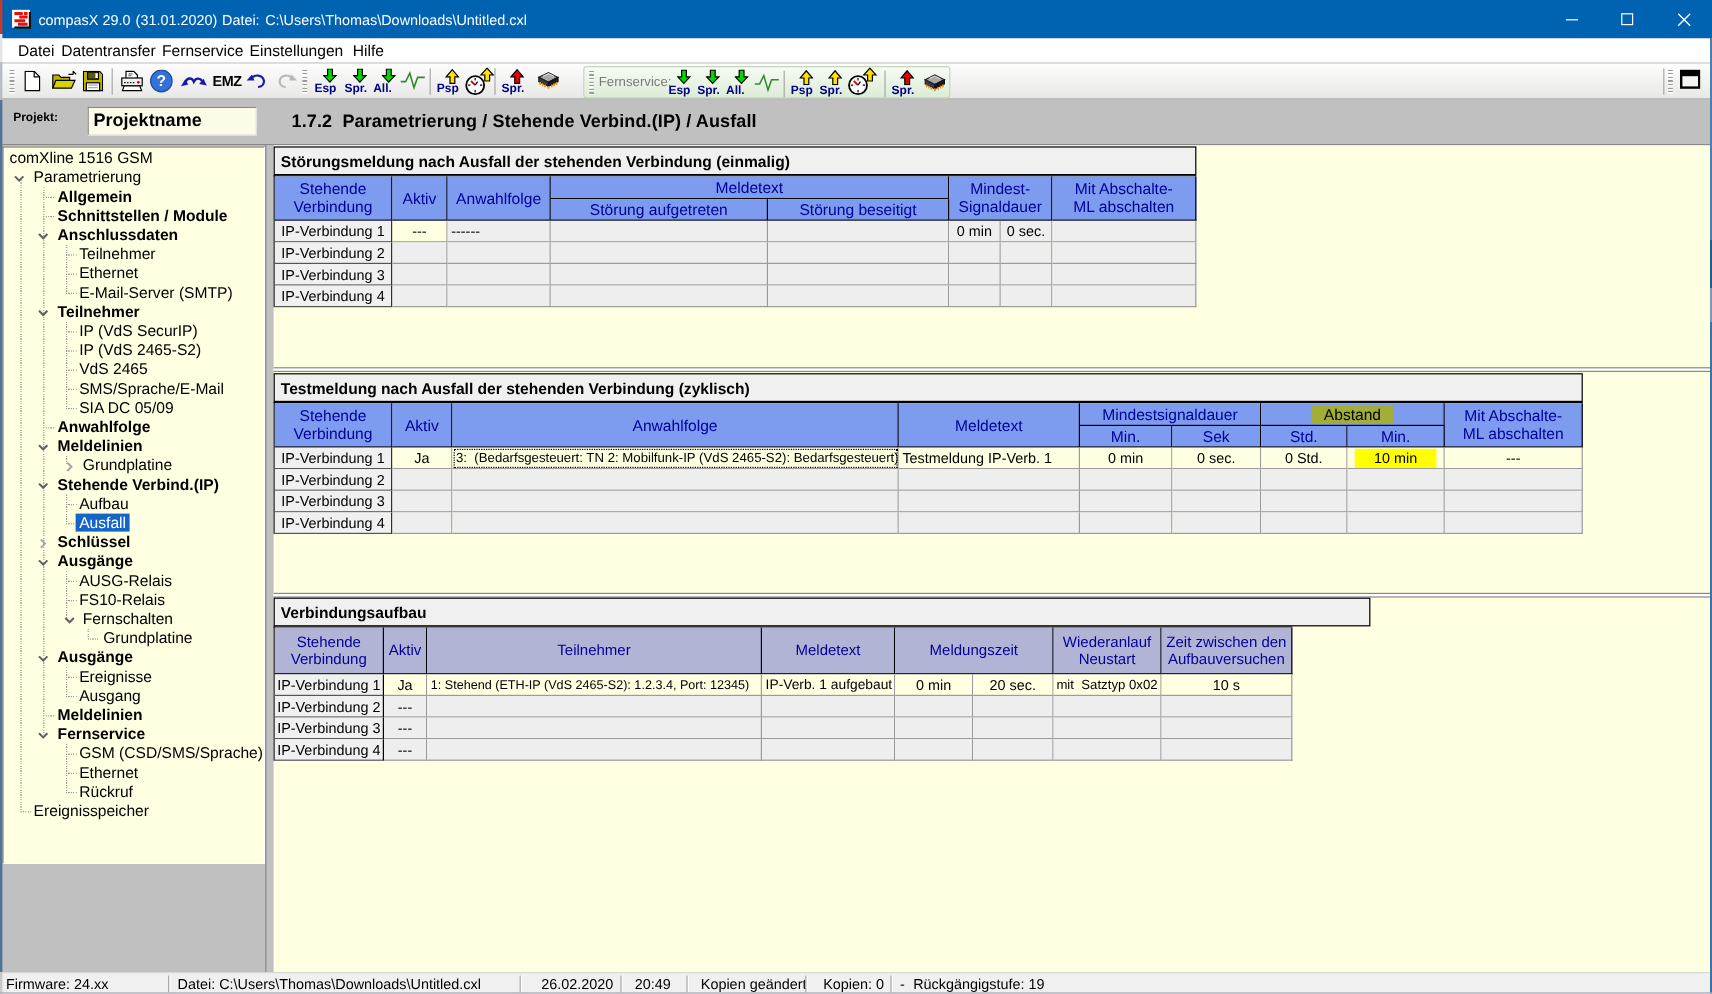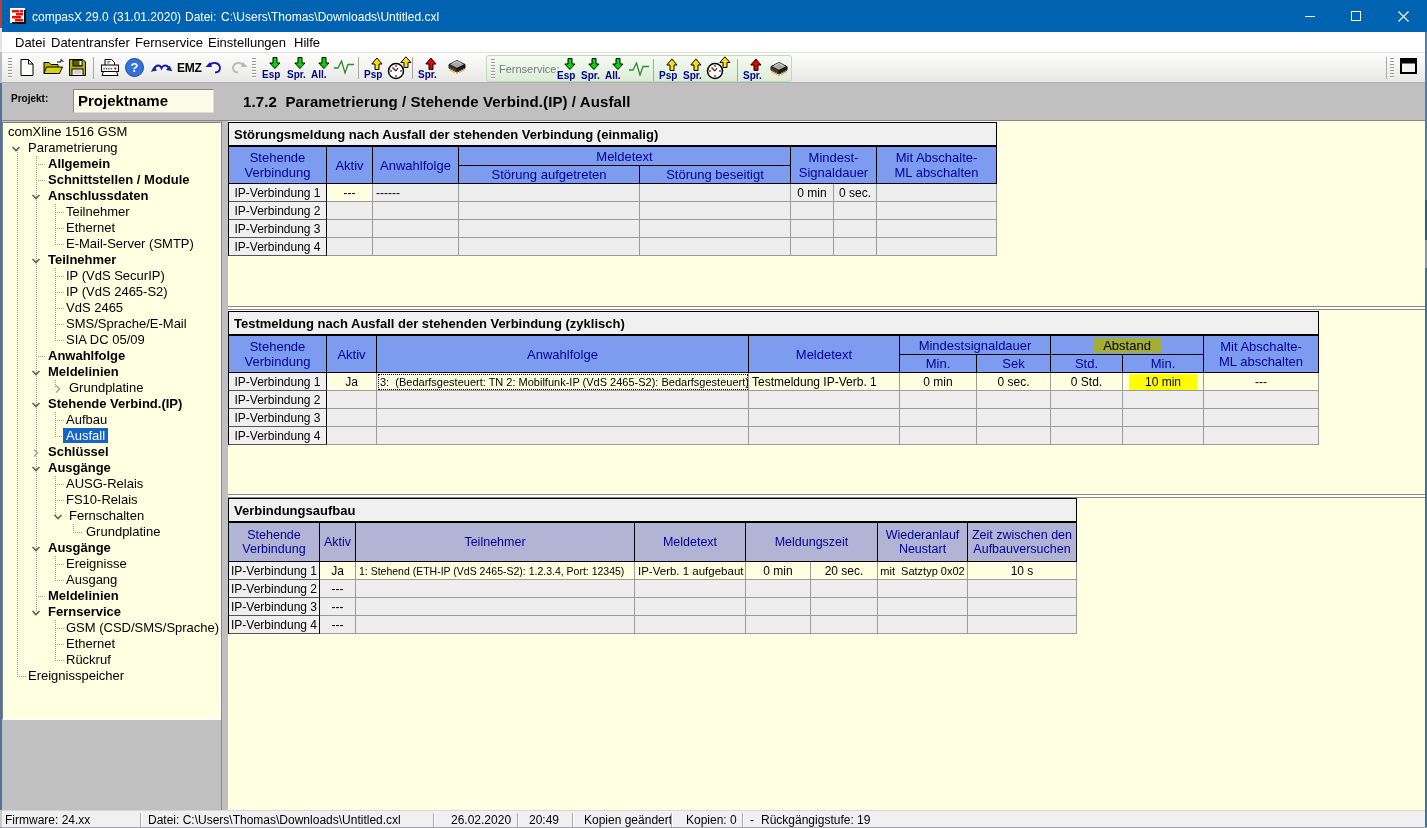--- a/index.html
+++ b/index.html
@@ -516,21 +516,21 @@
             <td></td>
             <td></td>
             <td></td>
             <td></td>
             <td></td>
             <td></td>
             <td></td>
           </tr>
  </tbody>
       </table>
- <div class="cap" style="left:0;top:377px;width:849px">Verbindungsaufbau</div>
+ <div class="cap" style="left:0;top:377px;width:914px">Verbindungsaufbau</div>
  <table class="tw mut" style="left:0;top:401px;width:849px">
   <colgroup>
           <col style="width:91px">
           <col style="width:36px">
           <col style="width:279px">
           <col style="width:111px">
           <col style="width:65px">
           <col style="width:67px">
           <col style="width:90px">
           <col style="width:109px">

